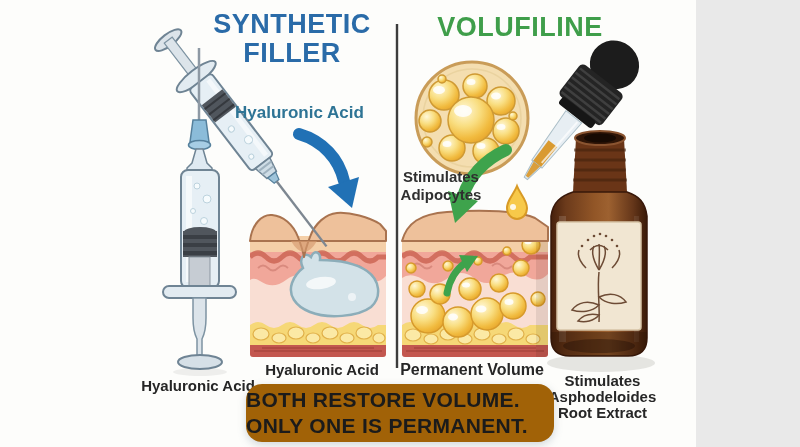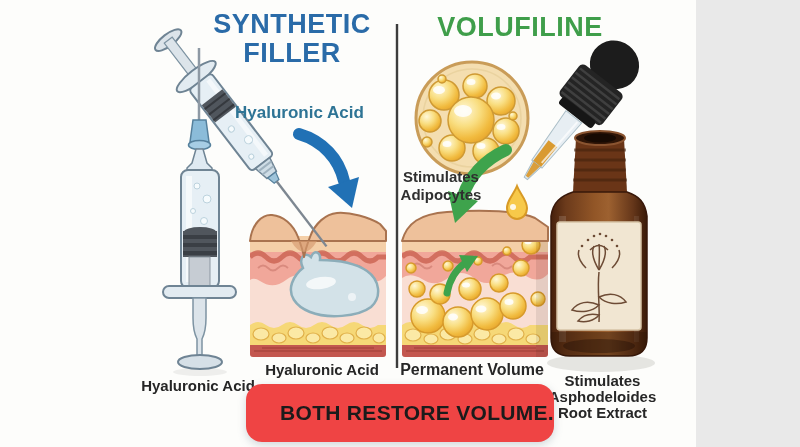--- a/index.html
+++ b/index.html
@@ -15,22 +15,22 @@
   .title-right{left:420px;top:13px;width:200px;font-size:27px;color:#3f9e4a;}
   .lbl{color:#262626;text-align:center;}
   .lbl-teal{left:235px;top:103px;width:150px;font-size:17px;font-weight:600;color:#2e7495;text-align:left;}
   .lbl-stimulates{left:392px;top:168px;width:98px;font-size:15px;font-weight:600;line-height:1.18;color:#2f2f2f;}
   .lbl-ha-block{left:252px;top:361px;width:140px;font-size:15px;font-weight:600;}
   .lbl-pv{left:398px;top:361px;width:148px;font-size:16px;font-weight:600;}
   .lbl-ha-syringe{left:138px;top:378px;width:120px;font-size:15px;font-weight:600;line-height:1.1;}
   .lbl-anem{left:535px;top:373px;width:135px;font-size:15px;font-weight:600;line-height:1.08;}
   .banner{
     left:246px;top:384px;width:308px;height:58px;border-radius:16px;
-    background:#ef4444;box-shadow:0 3px 9px rgba(110,130,150,.30);
-    display:flex;flex-direction:column;justify-content:center;align-items:flex-end;
+    background:#a16207;box-shadow:0 3px 9px rgba(110,130,150,.30);
+    display:flex;flex-direction:column;justify-content:center;align-items:flex-start;
   }
   .banner div{font-size:21px;font-weight:700;color:#1b1b1b;line-height:1.22;letter-spacing:.3px;}
 </style>
 </head>
 <body>
 
 <div class="canvas">
 
 <svg width="800" height="447" viewBox="0 0 800 447">
   <defs>
@@ -301,15 +301,16 @@
 <div class="abs lbl lbl-stimulates">Stimulates Adipocytes</div>
 
 <div class="abs lbl lbl-ha-block">Hyaluronic Acid</div>
 <div class="abs lbl lbl-pv">Permanent Volume</div>
 
 <div class="abs lbl lbl-ha-syringe">Hyaluronic Acid</div>
 <div class="abs lbl lbl-anem">Stimulates Asphodeloides Root Extract</div>
 
 <div class="abs banner">
   <div>BOTH RESTORE VOLUME.</div>
+  <div>ONLY ONE IS PERMANENT.</div>
 </div>
 
 </div>
 
 </body></html>

